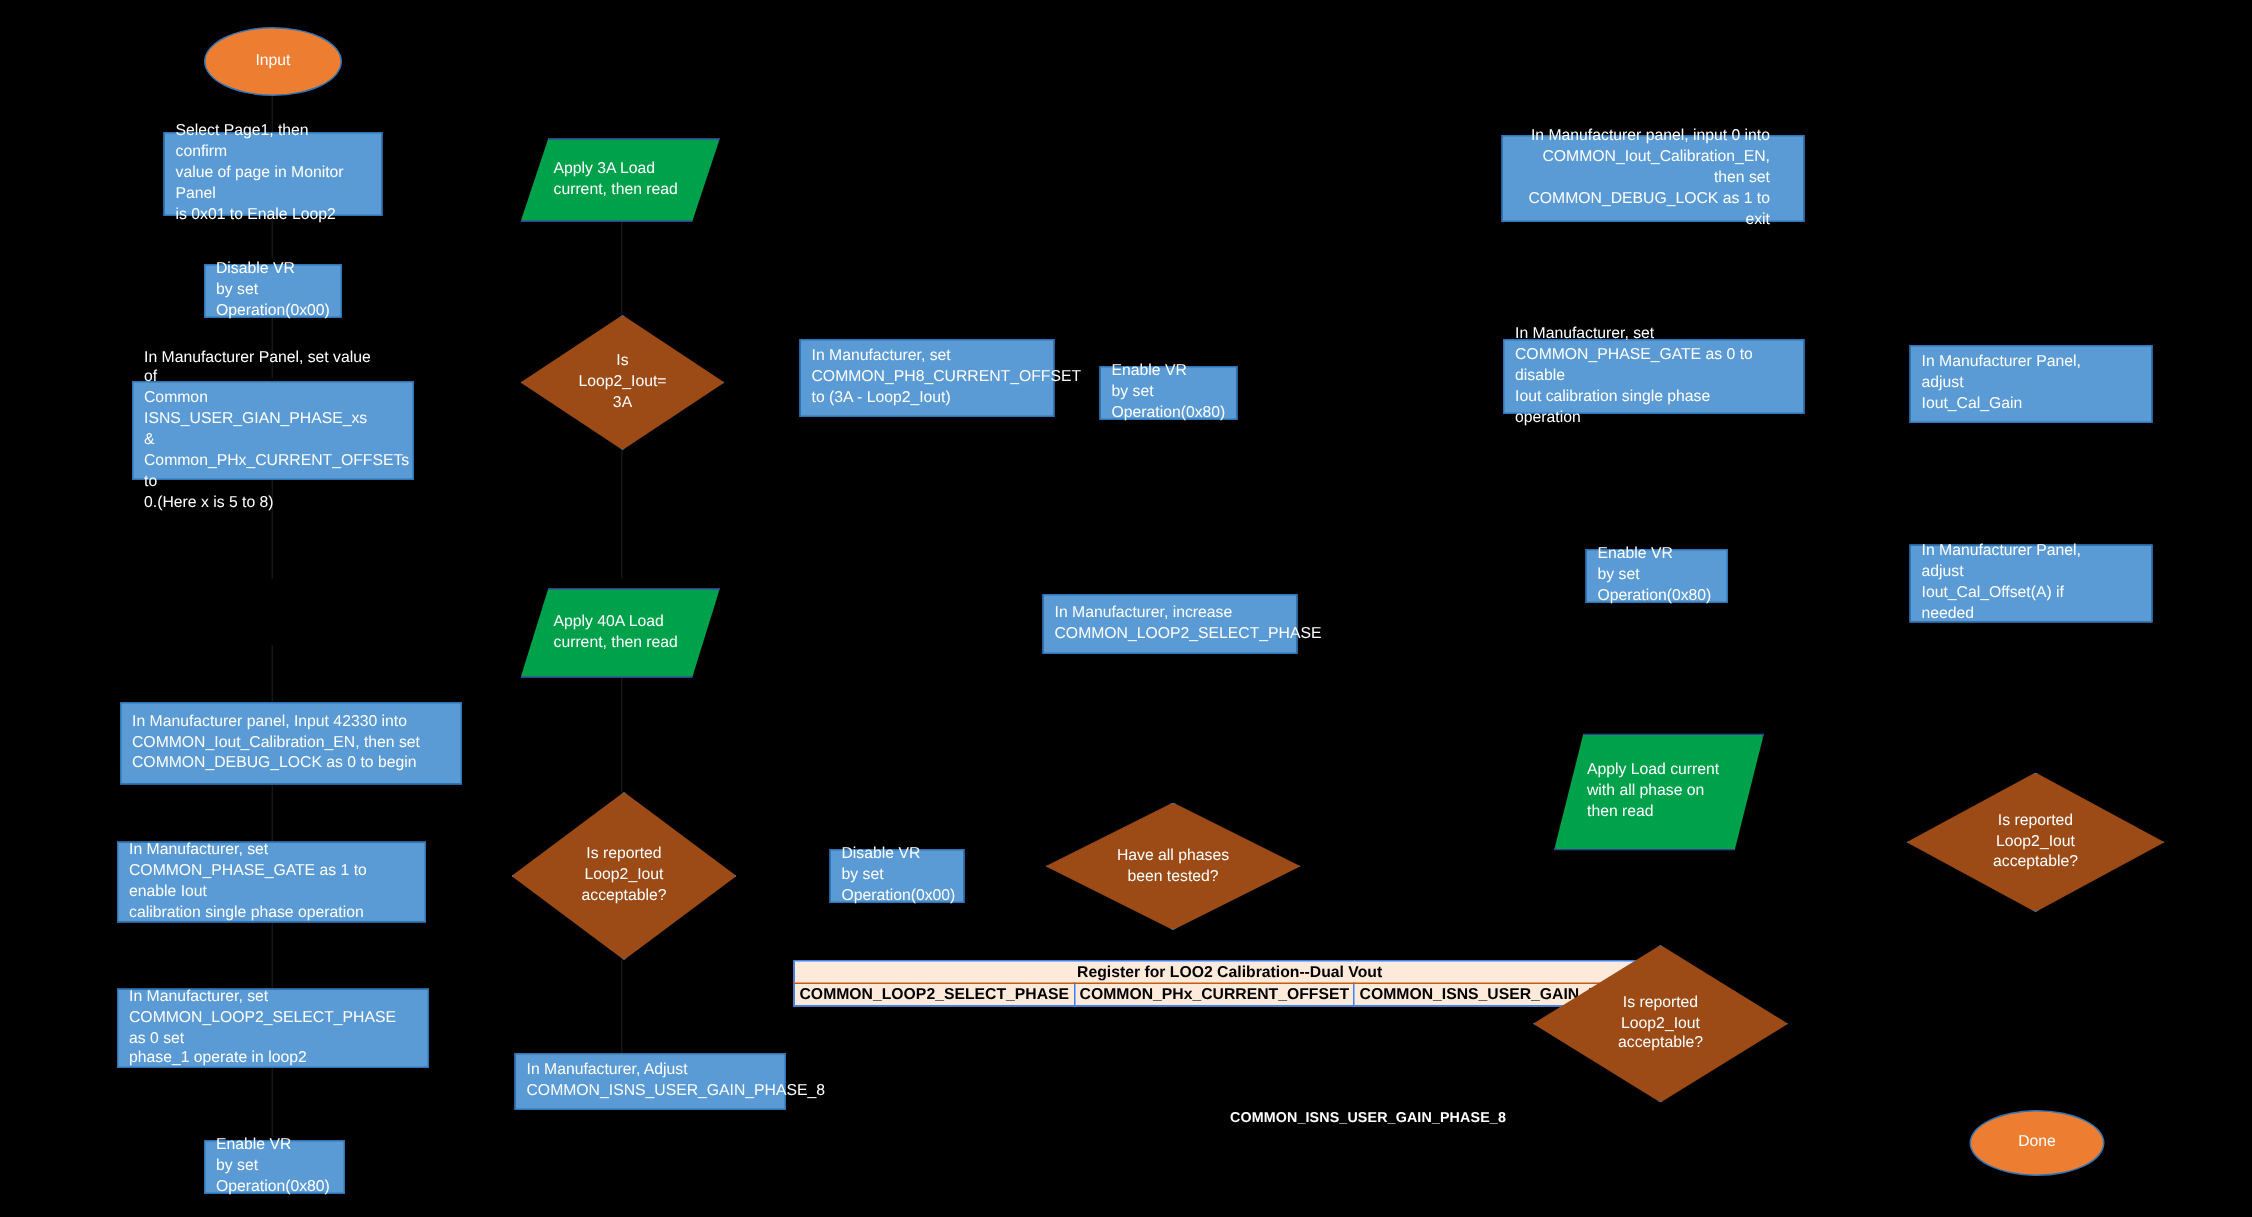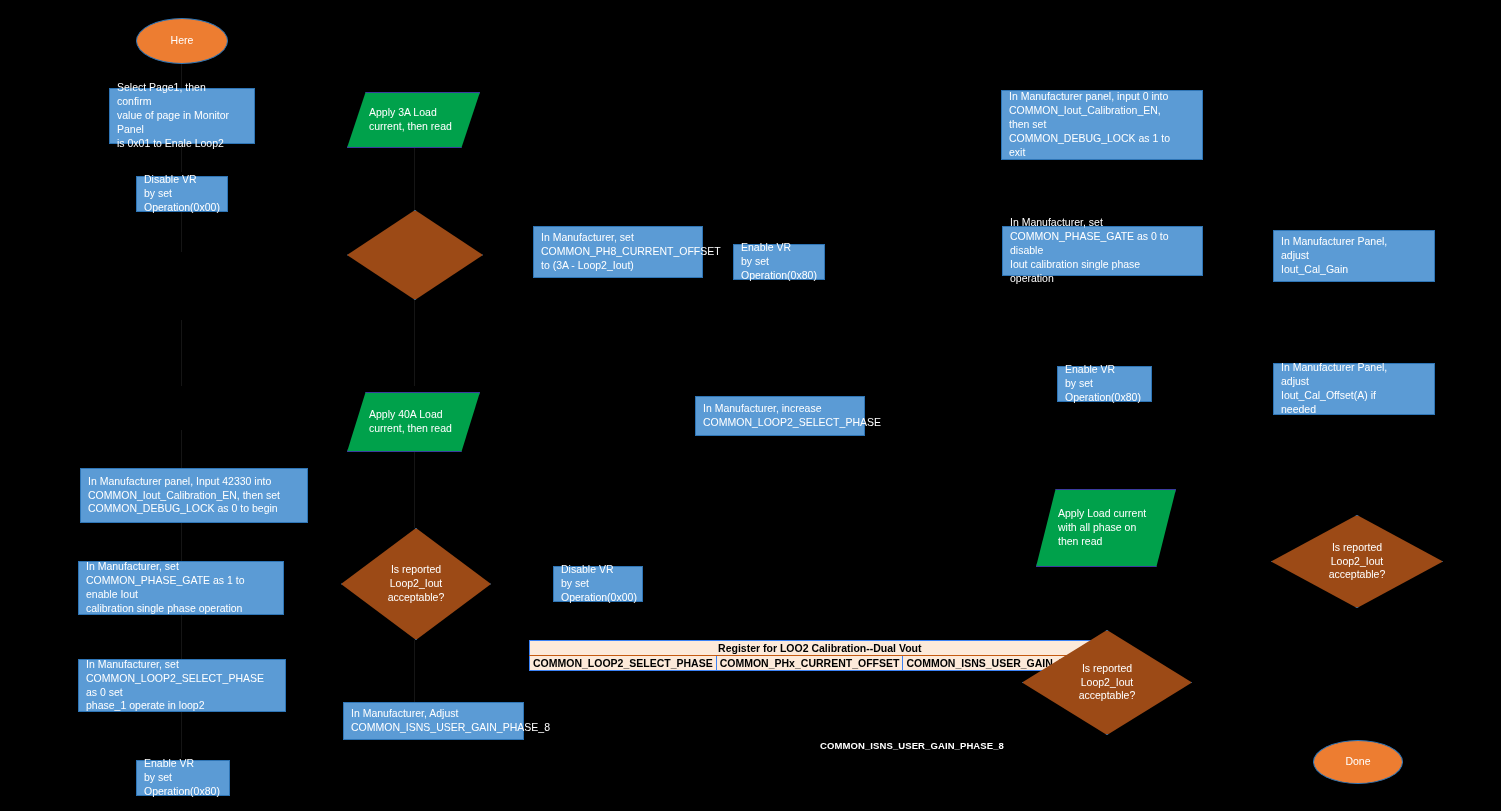--- a/index.html
+++ b/index.html
@@ -136,34 +136,40 @@
   <div class="conn" style="left:181px;top:430px;width:1px;height:38px;"></div>
   <div class="conn" style="left:181px;top:523px;width:1px;height:38px;"></div>
   <div class="conn" style="left:181px;top:615px;width:1px;height:44px;"></div>
   <div class="conn" style="left:181px;top:712px;width:1px;height:46px;"></div>
   <div class="conn" style="left:414px;top:148px;width:1px;height:62px;"></div>
   <div class="conn" style="left:414px;top:300px;width:1px;height:86px;"></div>
   <div class="conn" style="left:414px;top:452px;width:1px;height:76px;"></div>
   <div class="conn" style="left:414px;top:640px;width:1px;height:62px;"></div>
 
   <div class="node terminator" style="left:136px;top:18px;width:92px;height:46px;">
-    <span class="txt">Here</span>
+    <span class="txt">Input</span>
   </div>
 
   <div class="node process" style="left:109px;top:88px;width:146px;height:56px;">
     <span class="txt">Select Page1, then confirm
 value of page in Monitor Panel
 is  0x01 to Enale Loop2</span>
   </div>
 
   <div class="node process" style="left:136px;top:176px;width:92px;height:36px;">
     <span class="txt">Disable VR by set
 Operation(0x00)</span>
   </div>
 
+  <div class="node process" style="left:88px;top:254px;width:188px;height:66px;">
+    <span class="txt">In Manufacturer Panel, set value of
+Common ISNS_USER_GIAN_PHASE_xs
+&amp; Common_PHx_CURRENT_OFFSETs to
+0.(Here x is 5 to 8)</span>
+  </div>
 
 
   <div class="node process" style="left:80px;top:468px;width:228px;height:55px;">
     <span class="txt">In Manufacturer panel, Input 42330 into
 COMMON_Iout_Calibration_EN, then set
 COMMON_DEBUG_LOCK as 0 to begin</span>
   </div>
 
   <div class="node process" style="left:78px;top:561px;width:206px;height:54px;">
     <span class="txt">In Manufacturer, set
@@ -183,20 +189,23 @@
   </div>
 
   <div class="node io" style="left:347px;top:92px;width:133px;height:56px;">
     <span class="par"></span>
     <span class="txt">Apply 3A Load
 current, then read</span>
   </div>
 
   <div class="node decision" style="left:347px;top:210px;width:136px;height:90px;">
     <span class="dia"></span>
+    <span class="txt">Is
+Loop2_Iout=
+3A</span>
   </div>
 
   <div class="node io" style="left:347px;top:392px;width:133px;height:60px;">
     <span class="par"></span>
     <span class="txt">Apply 40A Load
 current, then read</span>
   </div>
 
   <div class="node decision" style="left:341px;top:528px;width:150px;height:112px;">
     <span class="dia"></span>
@@ -224,37 +233,42 @@
   <div class="node process" style="left:553px;top:566px;width:90px;height:36px;">
     <span class="txt">Disable VR by set
 Operation(0x00)</span>
   </div>
 
   <div class="node process" style="left:695px;top:396px;width:170px;height:40px;">
     <span class="txt">In Manufacturer, increase
 COMMON_LOOP2_SELECT_PHASE</span>
   </div>
 
+  <div class="node decision" style="left:697px;top:535px;width:170px;height:85px;">
+    <span class="dia"></span>
+    <span class="txt">Have all phases
+been tested?</span>
+  </div>
 
   <table class="reg-table" style="left:529px;top:640px;width:487px;">
     <tbody>
         <tr>
       <td class="title" colspan="3">Register for LOO2 Calibration--Dual Vout</td>
     </tr>
     <tr>
       <td>COMMON_LOOP2_SELECT_PHASE</td>
       <td>COMMON_PHx_CURRENT_OFFSET</td>
       <td>COMMON_ISNS_USER_GAIN_PHASE_x</td>
     </tr>
   </tbody>
     </table>
 
   <div class="caption" style="left:820px;top:740px;">COMMON_ISNS_USER_GAIN_PHASE_8</div>
 
-  <div class="node process" style="left:1001px;top:90px;width:202px;height:70px;">
+  <div class="node process" style="left:1001px;top:90px;width:202px;height:58px;text-align:right;">
     <span class="txt">In Manufacturer panel, input 0 into
 COMMON_Iout_Calibration_EN, then set
 COMMON_DEBUG_LOCK as 1 to exit</span>
   </div>
 
   <div class="node process" style="left:1002px;top:226px;width:201px;height:50px;">
     <span class="txt">In Manufacturer, set
 COMMON_PHASE_GATE as 0 to disable
 Iout calibration single phase operation</span>
   </div>

